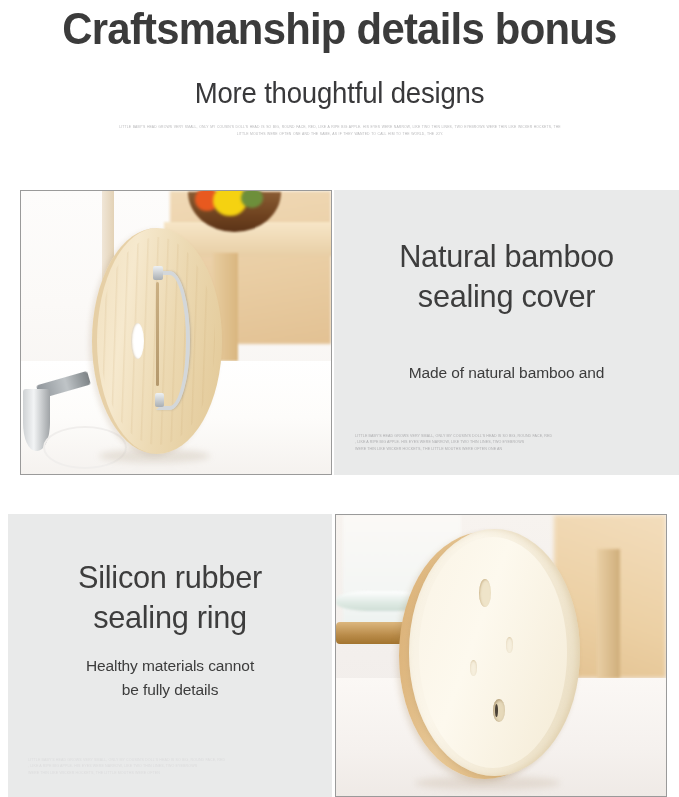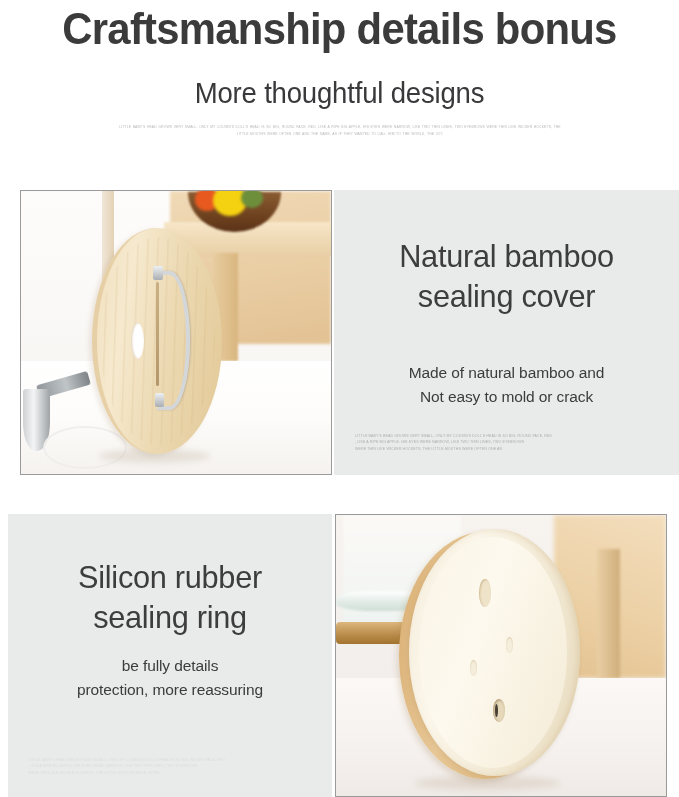--- a/index.html
+++ b/index.html
@@ -395,40 +395,39 @@
     </div>
   </div>
 
   <div class="copy-pane" id="copy-bamboo-cover">
     <div class="copy-heading">
       <div>Natural bamboo</div>
       <div>sealing cover</div>
     </div>
     <div class="copy-body">
       <div>Made of natural bamboo and</div>
-      <div>Not easy to mold or crack</div>
     </div>
     <div class="copy-microcopy">
       <div>LITTLE BABY'S HEAD GROWS VERY SMALL, ONLY MY COUSIN'S DOLL'S HEAD IS SO BIG, ROUND FACE, RED</div>
       <div>, LIKE A RIPE BIG APPLE. HIS EYES WERE NARROW, LIKE TWO THIN LINES, TWO EYEBROWS</div>
       <div>WERE THIN LIKE WICKER HOCKETS, THE LITTLE MOUTHS WERE OFTEN ONE AN</div>
     </div>
   </div>
 </div>
 
 <div class="feature-section" id="section-sealing-ring">
 
   <div class="copy-pane" id="copy-sealing-ring">
     <div class="copy-heading">
       <div>Silicon rubber</div>
       <div>sealing ring</div>
     </div>
     <div class="copy-body">
+      <div>Healthy materials cannot</div>
       <div>be fully details</div>
-      <div>protection, more reassuring</div>
     </div>
     <div class="copy-microcopy">
       <div>LITTLE BABY'S HEAD GROWS VERY SMALL, ONLY MY COUSIN'S DOLL'S HEAD IS SO BIG, ROUND FACE, RED</div>
       <div>, LIKE A RIPE BIG APPLE. HIS EYES WERE NARROW, LIKE TWO THIN LINES, TWO EYEBROWS</div>
       <div>WERE THIN LIKE WICKER HOCKETS, THE LITTLE MOUTHS WERE OFTEN</div>
     </div>
   </div>
 
   <div class="photo-pane" id="photo-sealing-ring">
     <div class="p2-bg"></div>

